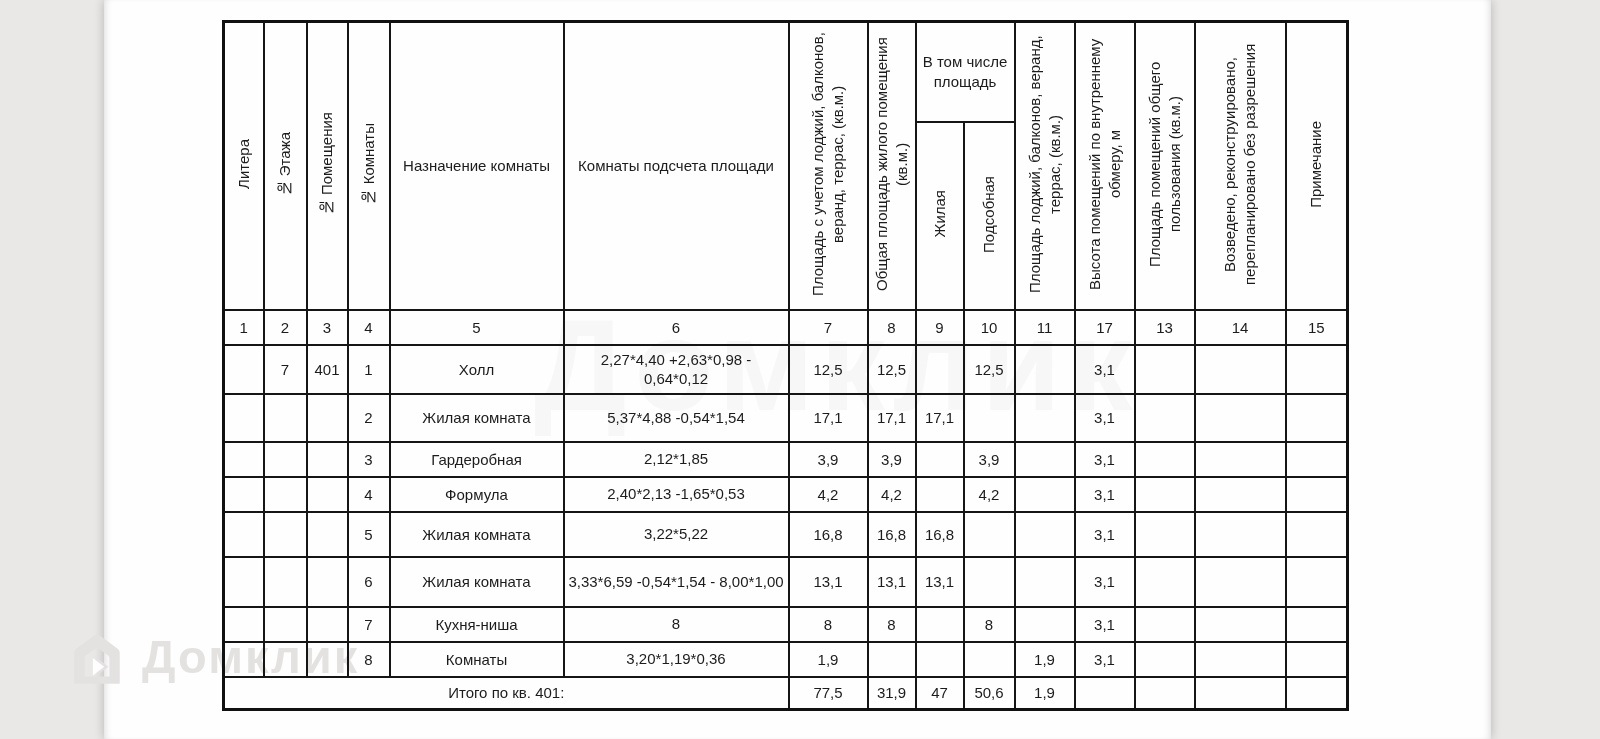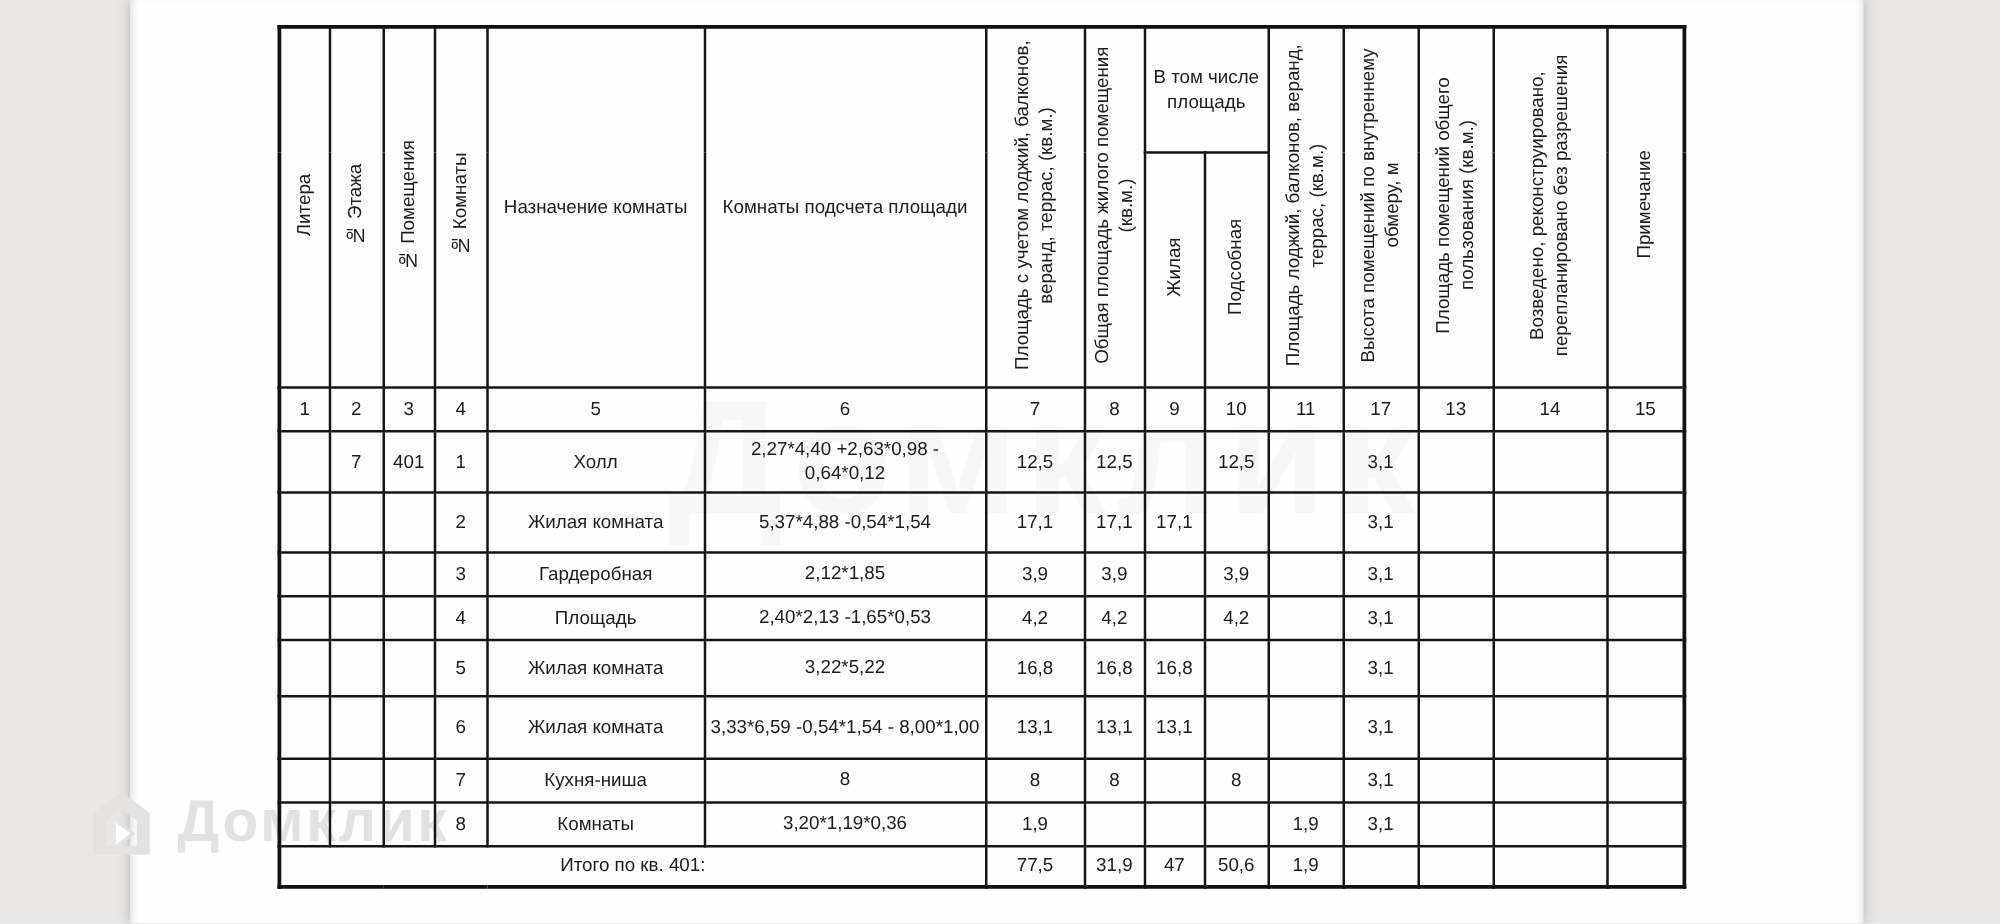--- a/index.html
+++ b/index.html
@@ -187,21 +187,21 @@
         <td></td>
         <td></td>
         <td></td>
       </tr>
 
       <tr style="height:35px">
         <td></td>
         <td></td>
         <td></td>
         <td>4</td>
-        <td>Площадь</td>
+        <td>Формула</td>
         <td class="formula">2,40*2,13 -1,65*0,53</td>
         <td>4,2</td>
         <td>4,2</td>
         <td></td>
         <td>4,2</td>
         <td></td>
         <td>3,1</td>
         <td></td>
         <td></td>
         <td></td>

